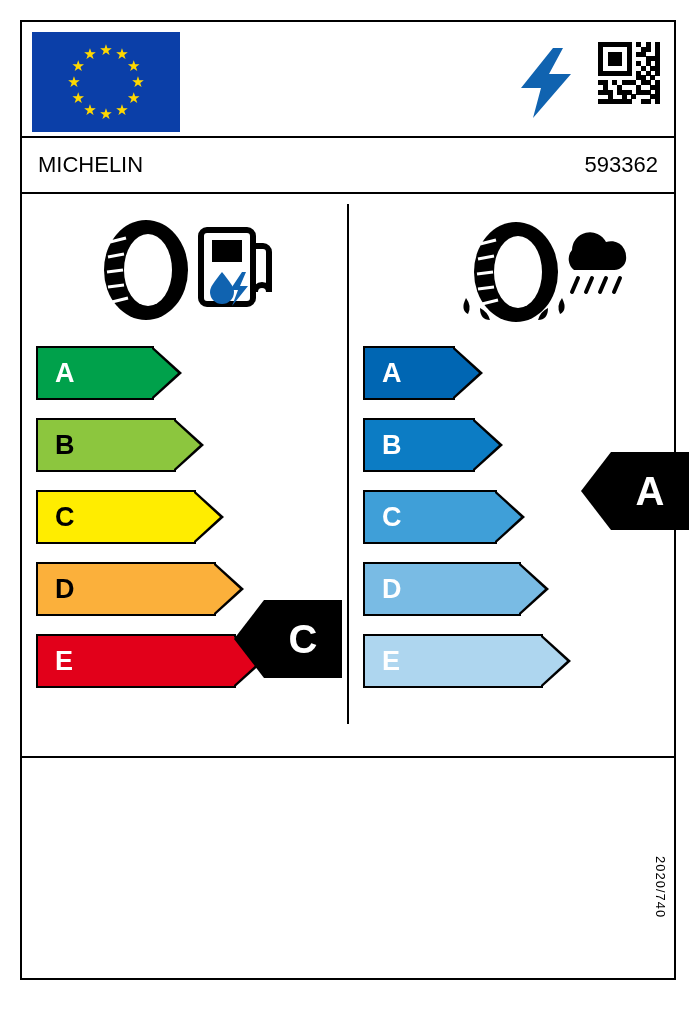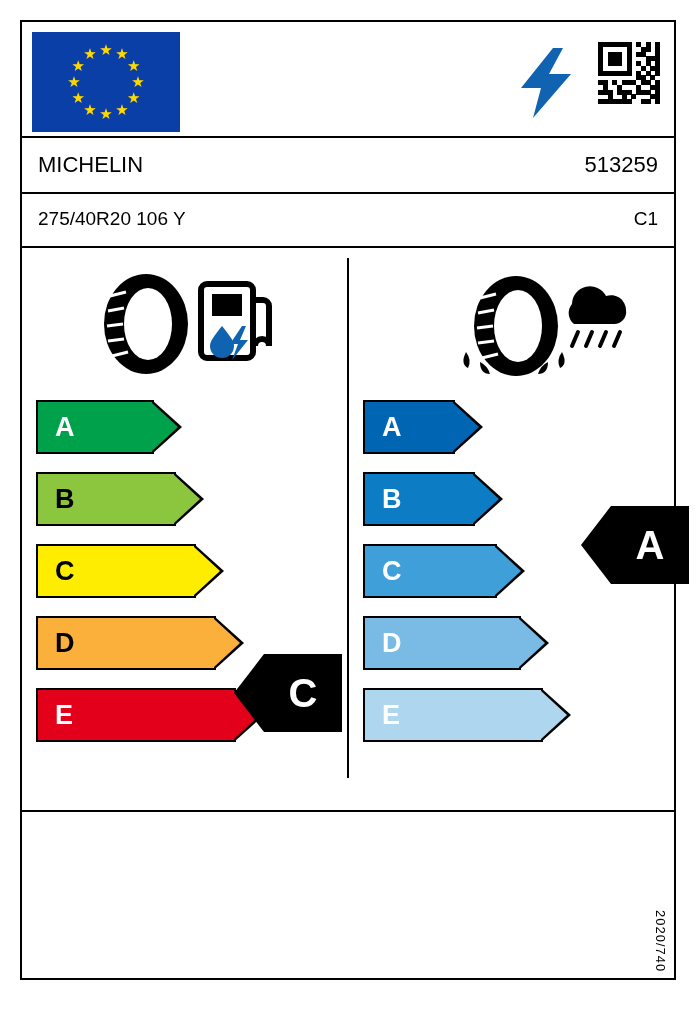--- a/index.html
+++ b/index.html
@@ -370,27 +370,23 @@
         <div class="qr-cell" style="left: 23.8462px; top: 57.2308px; width: 5px; height: 5px;"></div>
         <div class="qr-cell" style="left: 28.6154px; top: 57.2308px; width: 5px; height: 5px;"></div>
         <div class="qr-cell" style="left: 42.9231px; top: 57.2308px; width: 5px; height: 5px;"></div>
         <div class="qr-cell" style="left: 47.6923px; top: 57.2308px; width: 5px; height: 5px;"></div>
         <div class="qr-cell" style="left: 57.2308px; top: 57.2308px; width: 5px; height: 5px;"></div>
       </div>
   </div>
 
   <div class="brand-row">
     <div class="brand-name">MICHELIN</div>
-    <div class="model-code">513259</div>
+    <div class="model-code">593362</div>
   </div>
 
-  <div class="size-row">
-    <div class="tyre-size">275/40R20 106 Y</div>
-    <div class="tyre-class">C1</div>
-  </div>
 
   <div class="body-area">
     <div class="divider-vert"></div>
 
     <div class="panel left">
       <div class="pictogram fuel">
         <svg viewBox="0 0 180 110" width="180" height="110">
 
           <ellipse cx="50" cy="58" rx="42" ry="50" fill="#000"></ellipse>
           <ellipse cx="52" cy="58" rx="24" ry="36" fill="#fff"></ellipse>

